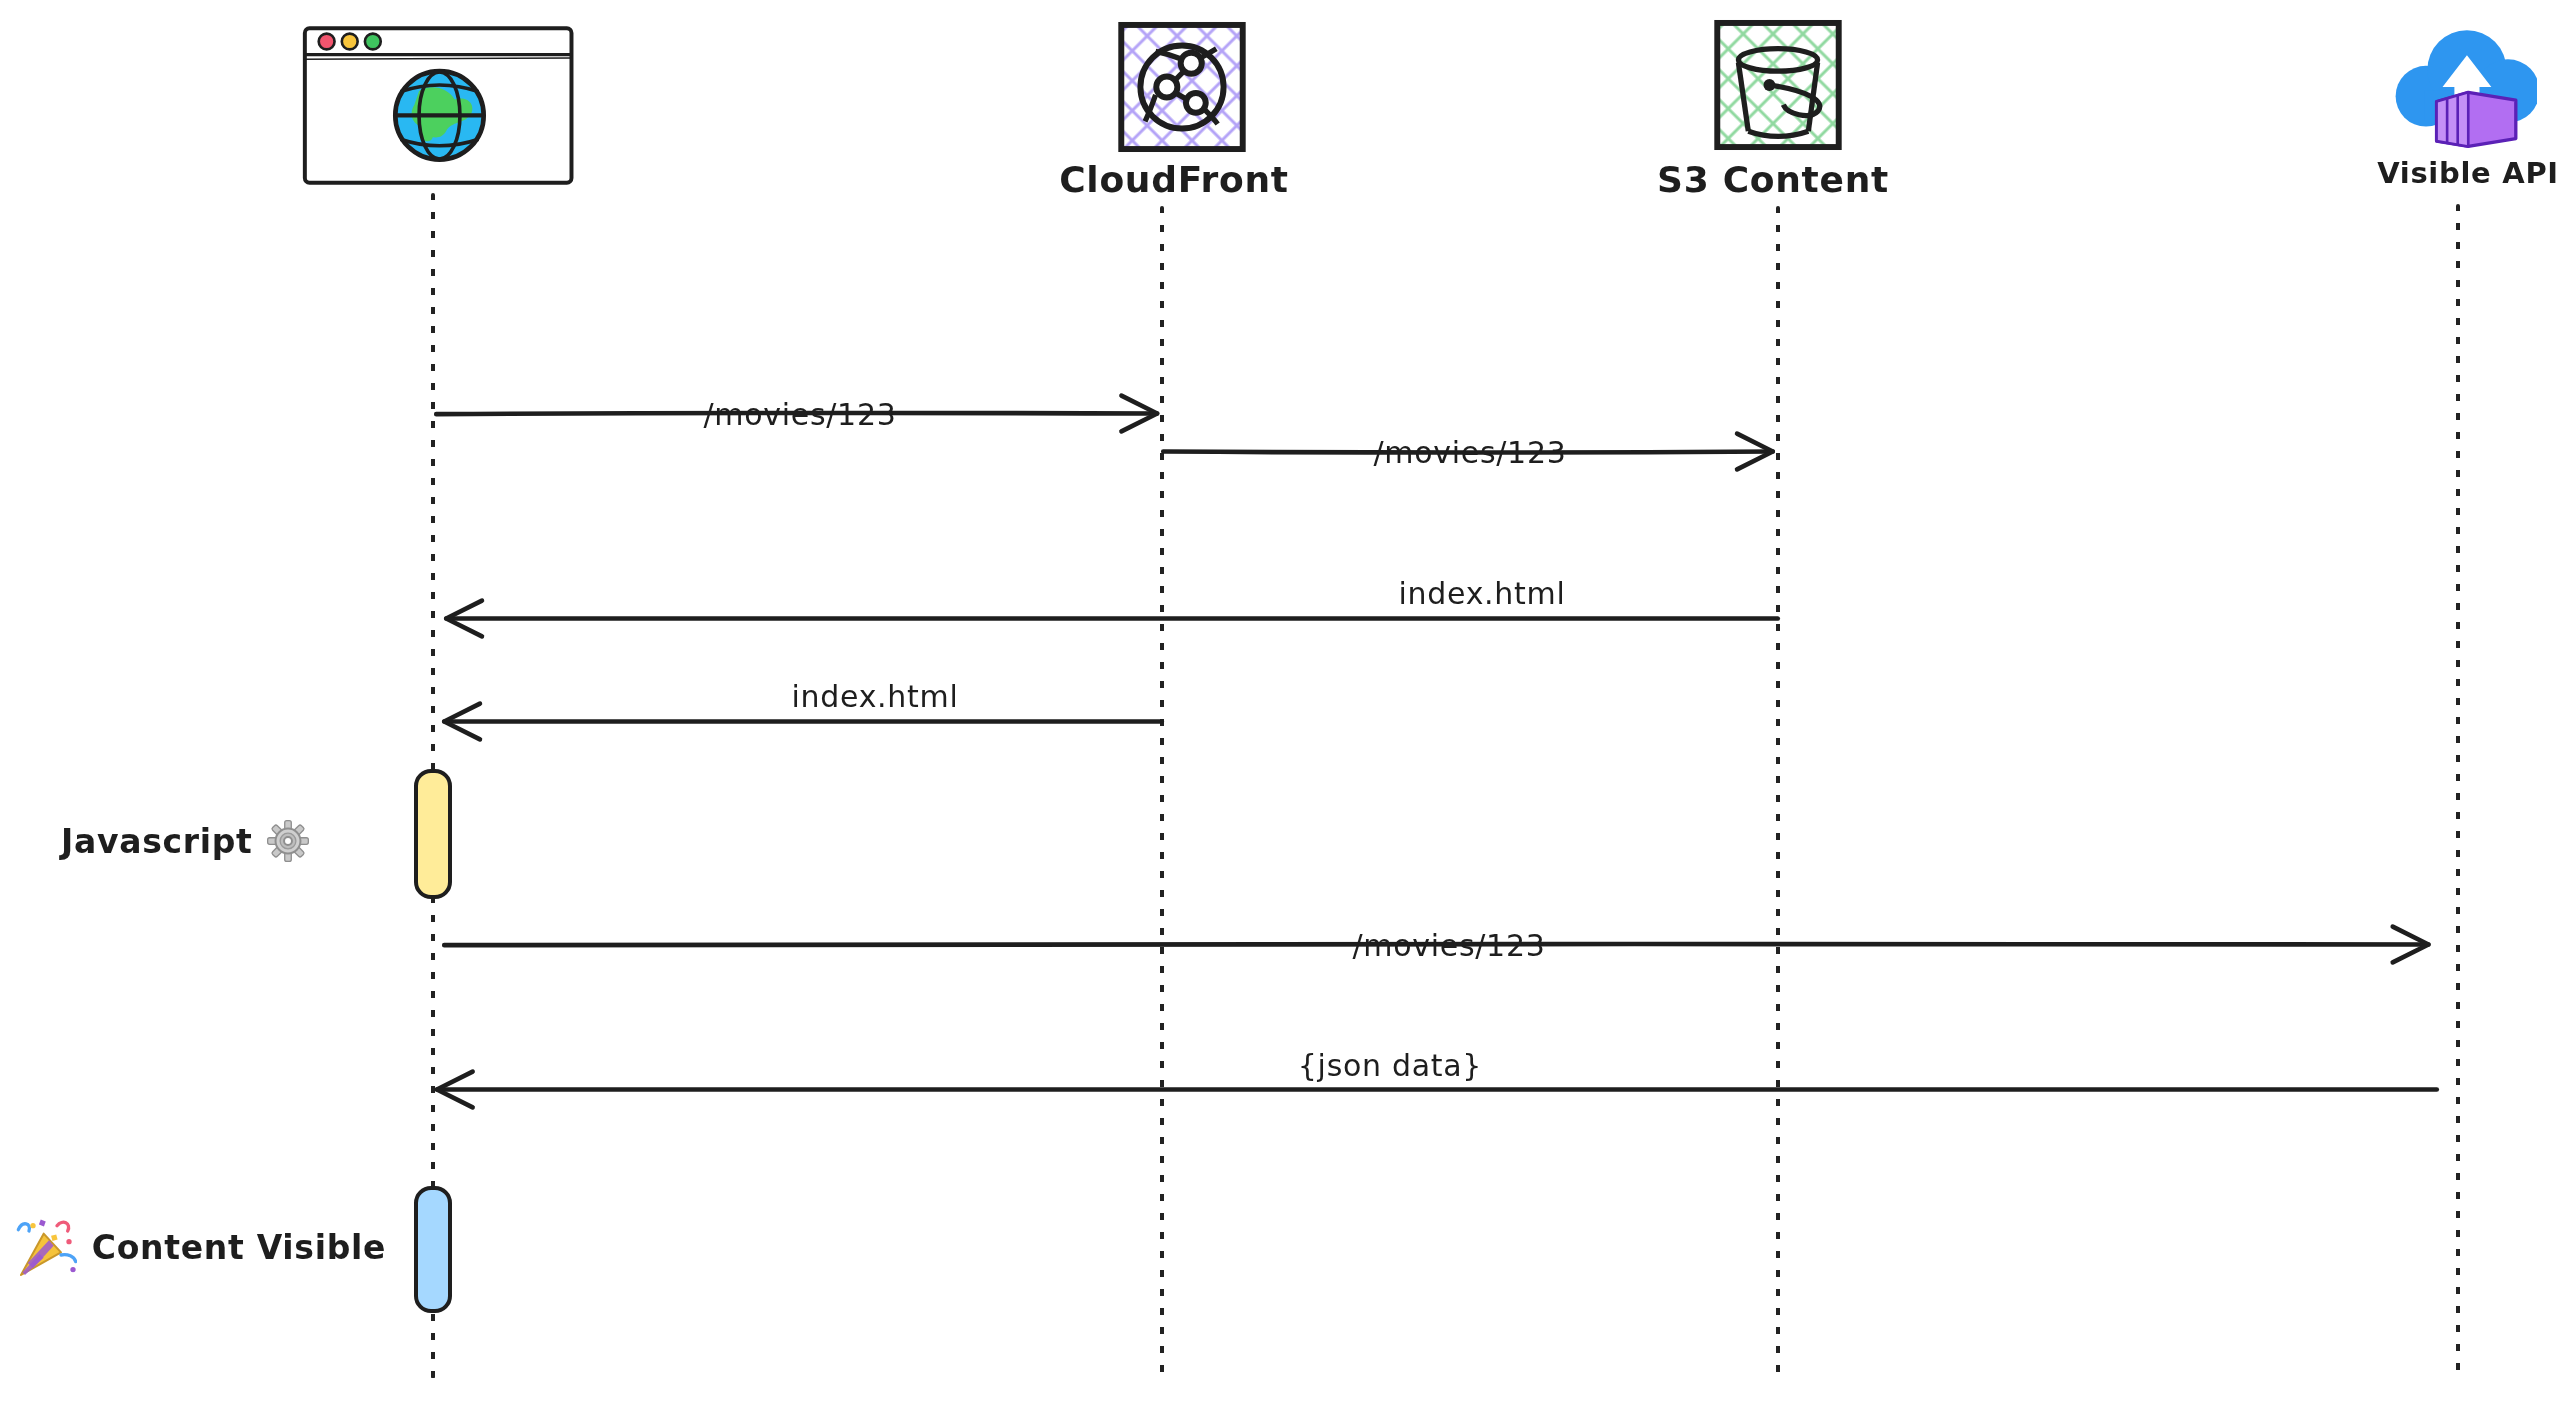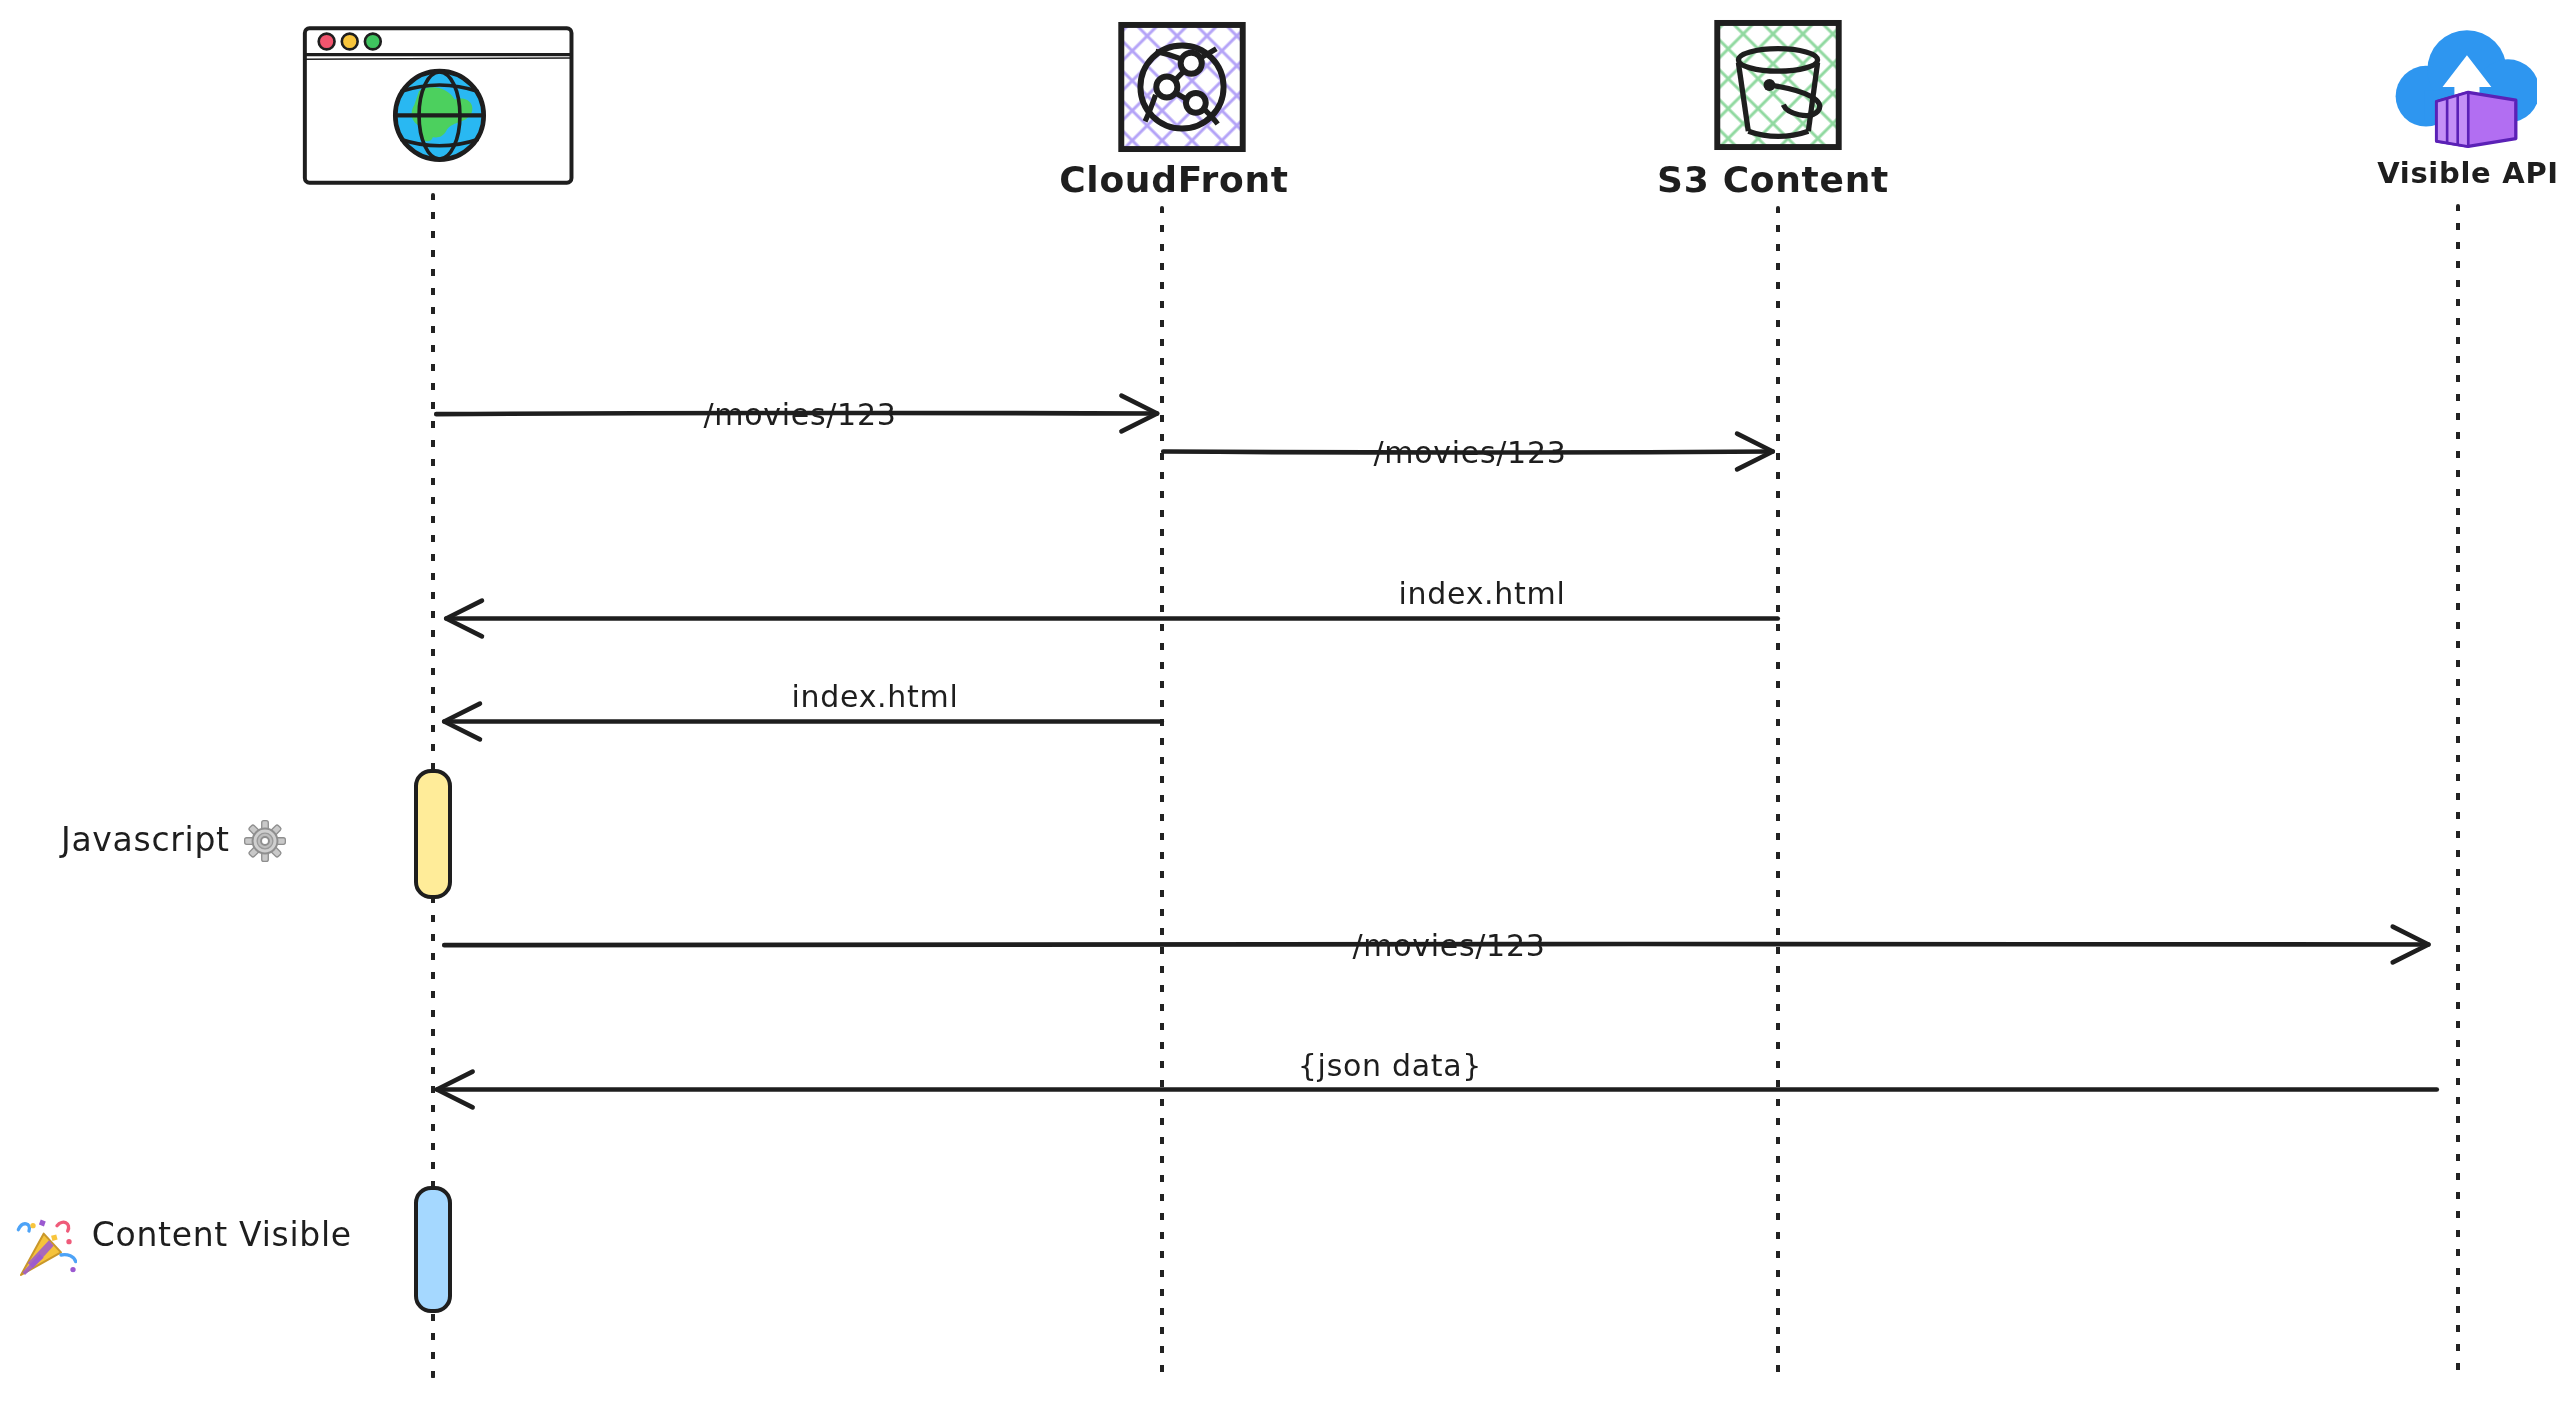--- a/index.html
+++ b/index.html
@@ -41,22 +41,22 @@
   
   .arrow{position:absolute;}
   .arrow svg{display:block;}
   .msg-label{
     position:absolute;transform:translateX(-50%);
     font-size:30px;font-weight:normal;letter-spacing:0.7px;white-space:nowrap;z-index:6;margin-top:8px;
   }
 
   
   .side-note{
-    position:absolute;display:flex;gap:14.6px;
-    font-size:33px;font-weight:normal;letter-spacing:0.7px;white-space:nowrap;z-index:6;
+    position:absolute;display:flex;align-items:center;gap:14.6px;
+    font-size:33px;font-weight:bold;letter-spacing:0.7px;white-space:nowrap;z-index:6;
   }
   .note-js{left:61px;top:820px;}
   .note-content{left:13.2px;top:1215px;}
   .side-note .txt{display:inline-block;}
 </style>
 </head>
 <body>
 
 <div class="canvas">
 

